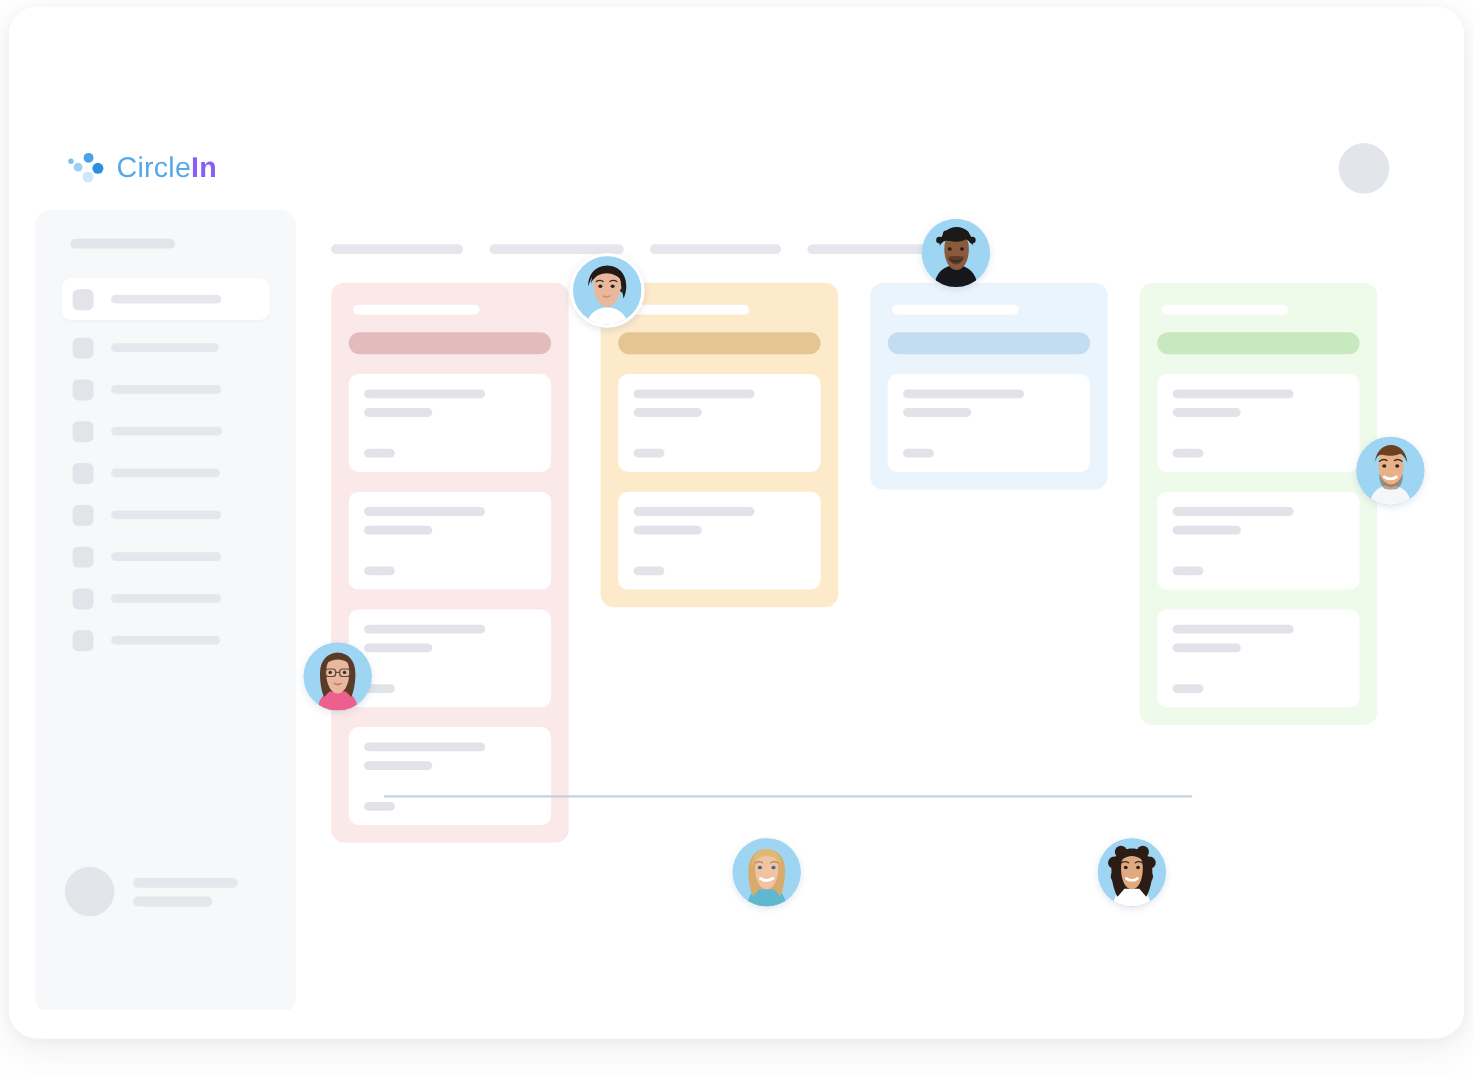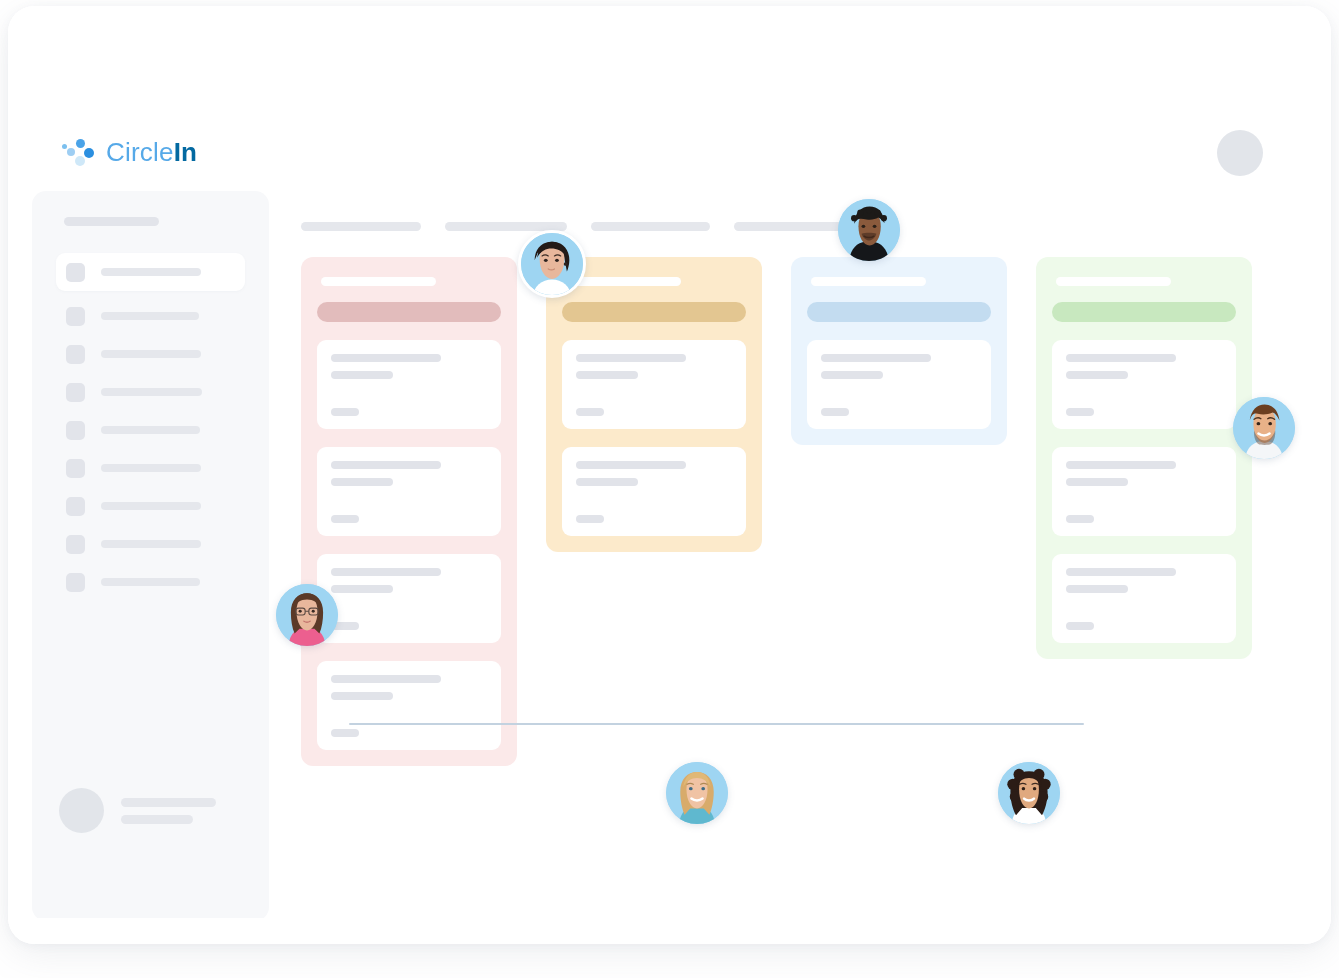--- a/index.html
+++ b/index.html
@@ -70,21 +70,21 @@
   .bm-bottom { width: 10px; height: 10px; left: 10px; top: 18px; background: #cfe8f8; }
   .bm-dot    { width: 5px;  height: 5px;  left: -3px; top: 6px;  background: #7cc0ef; }
   .brand-text {
     font-size: 26px;
     letter-spacing: .2px;
     color: #56a9e8;
     font-weight: 400;
     white-space: nowrap;
   }
   .brand-text b {
-    color: #0369a1;
+    color: #8b5cf6;
     font-weight: 700;
   }
 
   .header-avatar {
     position: absolute;
     left: 1209px;
     top: 124px;
     width: 46px;
     height: 46px;
     border-radius: 50%;

